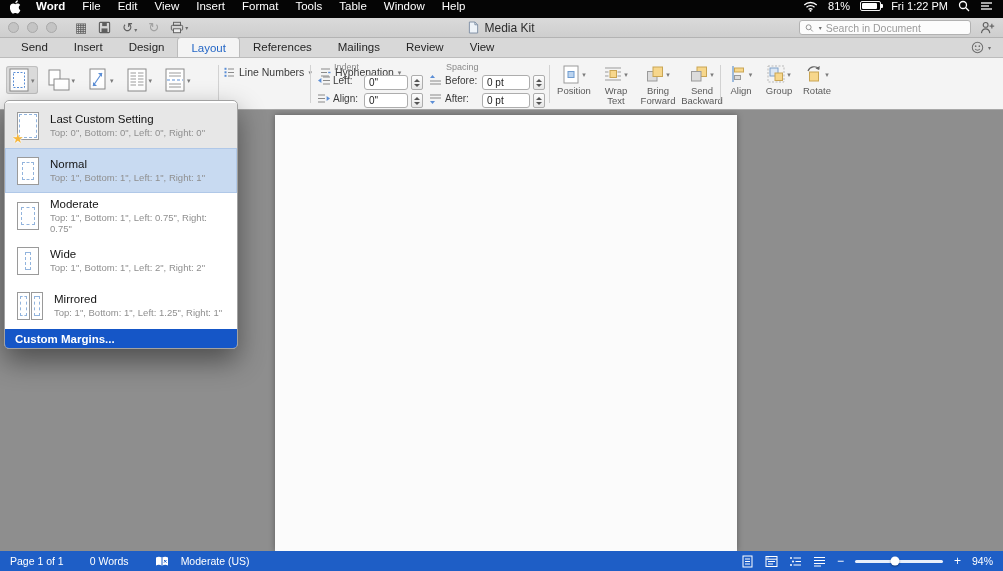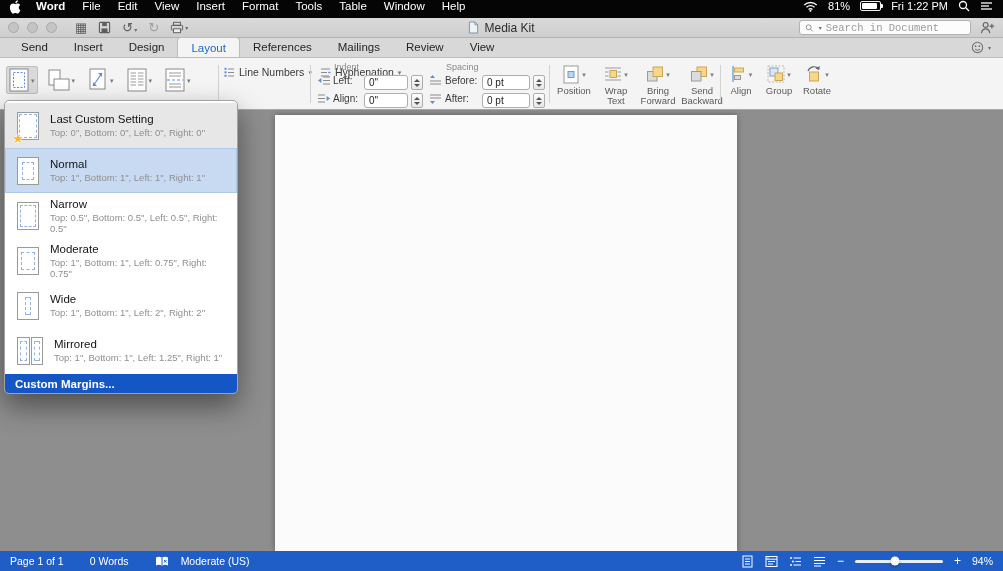--- a/index.html
+++ b/index.html
@@ -25,21 +25,21 @@
   .light{width:11px;height:11px;border-radius:50%;background:#c4c4c4;border:1px solid #a9a9a9}
   .tb-icons{display:flex;align-items:center;gap:11px;color:#5e5e5e;font-size:12px;z-index:2}
   .tb-icons .uglyph{font-size:13px;line-height:1}
   .tb-icons .dim{color:#a2a2a2}
   .cdn{font-size:6px;color:#6e6e6e;margin-left:1px}
   .tb-title{position:absolute;left:0;right:0;top:0;bottom:0;display:flex;align-items:center;justify-content:center;
     gap:5px;font-size:12px;color:#2c2c2c;pointer-events:none;z-index:1}
   .search-box{margin-left:auto;display:flex;align-items:center;gap:4px;background:#fcfcfc;border:1px solid #b2b2b2;
     border-radius:3px;height:15px;width:172px;padding:0 5px;z-index:2}
   .search-box input{border:none;outline:none;background:transparent;font-size:10.5px;color:#444;width:100%;
-    font-family:Liberation Mono, monospace}
+    font-family:Liberation Sans, sans-serif}
   .search-box input::placeholder{color:#9b9b9b}
   .adduser{margin-left:9px;z-index:2;display:flex;align-items:center}
 
   
   .tabbar{position:absolute;top:38px;left:0;right:0;height:20px;background:#d8d8d8;border-bottom:1px solid #bcbcbc;
     display:flex;align-items:flex-end;padding-left:8px;font-size:11.5px;color:#252525}
   .tab{padding:0 13px;height:20px;line-height:20px;border-radius:4px 4px 0 0}
   .tab.active{background:#f4f4f4;color:#2567c6;border:1px solid #bcbcbc;border-bottom:none}
   .tab-extra{margin-left:auto;margin-right:12px;display:flex;align-items:center;gap:3px;height:20px;color:#6f6f6f}
 
@@ -506,29 +506,20 @@
       <span class="micon">
           <span class="inner in1"></span>
         </span>
       <span>
         <div class="mtitle">Normal</div>
         <div class="msub">Top: 1", Bottom: 1", Left: 1", Right: 1"</div>
       </span>
     </div>
     <div class="mitem">
       <span class="micon">
-          <span class="inner in2"></span>
-        </span>
-      <span>
-        <div class="mtitle">Narrow</div>
-        <div class="msub">Top: 0.5", Bottom: 0.5", Left: 0.5", Right: 0.5"</div>
-      </span>
-    </div>
-    <div class="mitem">
-      <span class="micon">
           <span class="inner in3"></span>
         </span>
       <span>
         <div class="mtitle">Moderate</div>
         <div class="msub">Top: 1", Bottom: 1", Left: 0.75", Right: 0.75"</div>
       </span>
     </div>
     <div class="mitem">
       <span class="micon">
           <span class="inner in4"></span>

